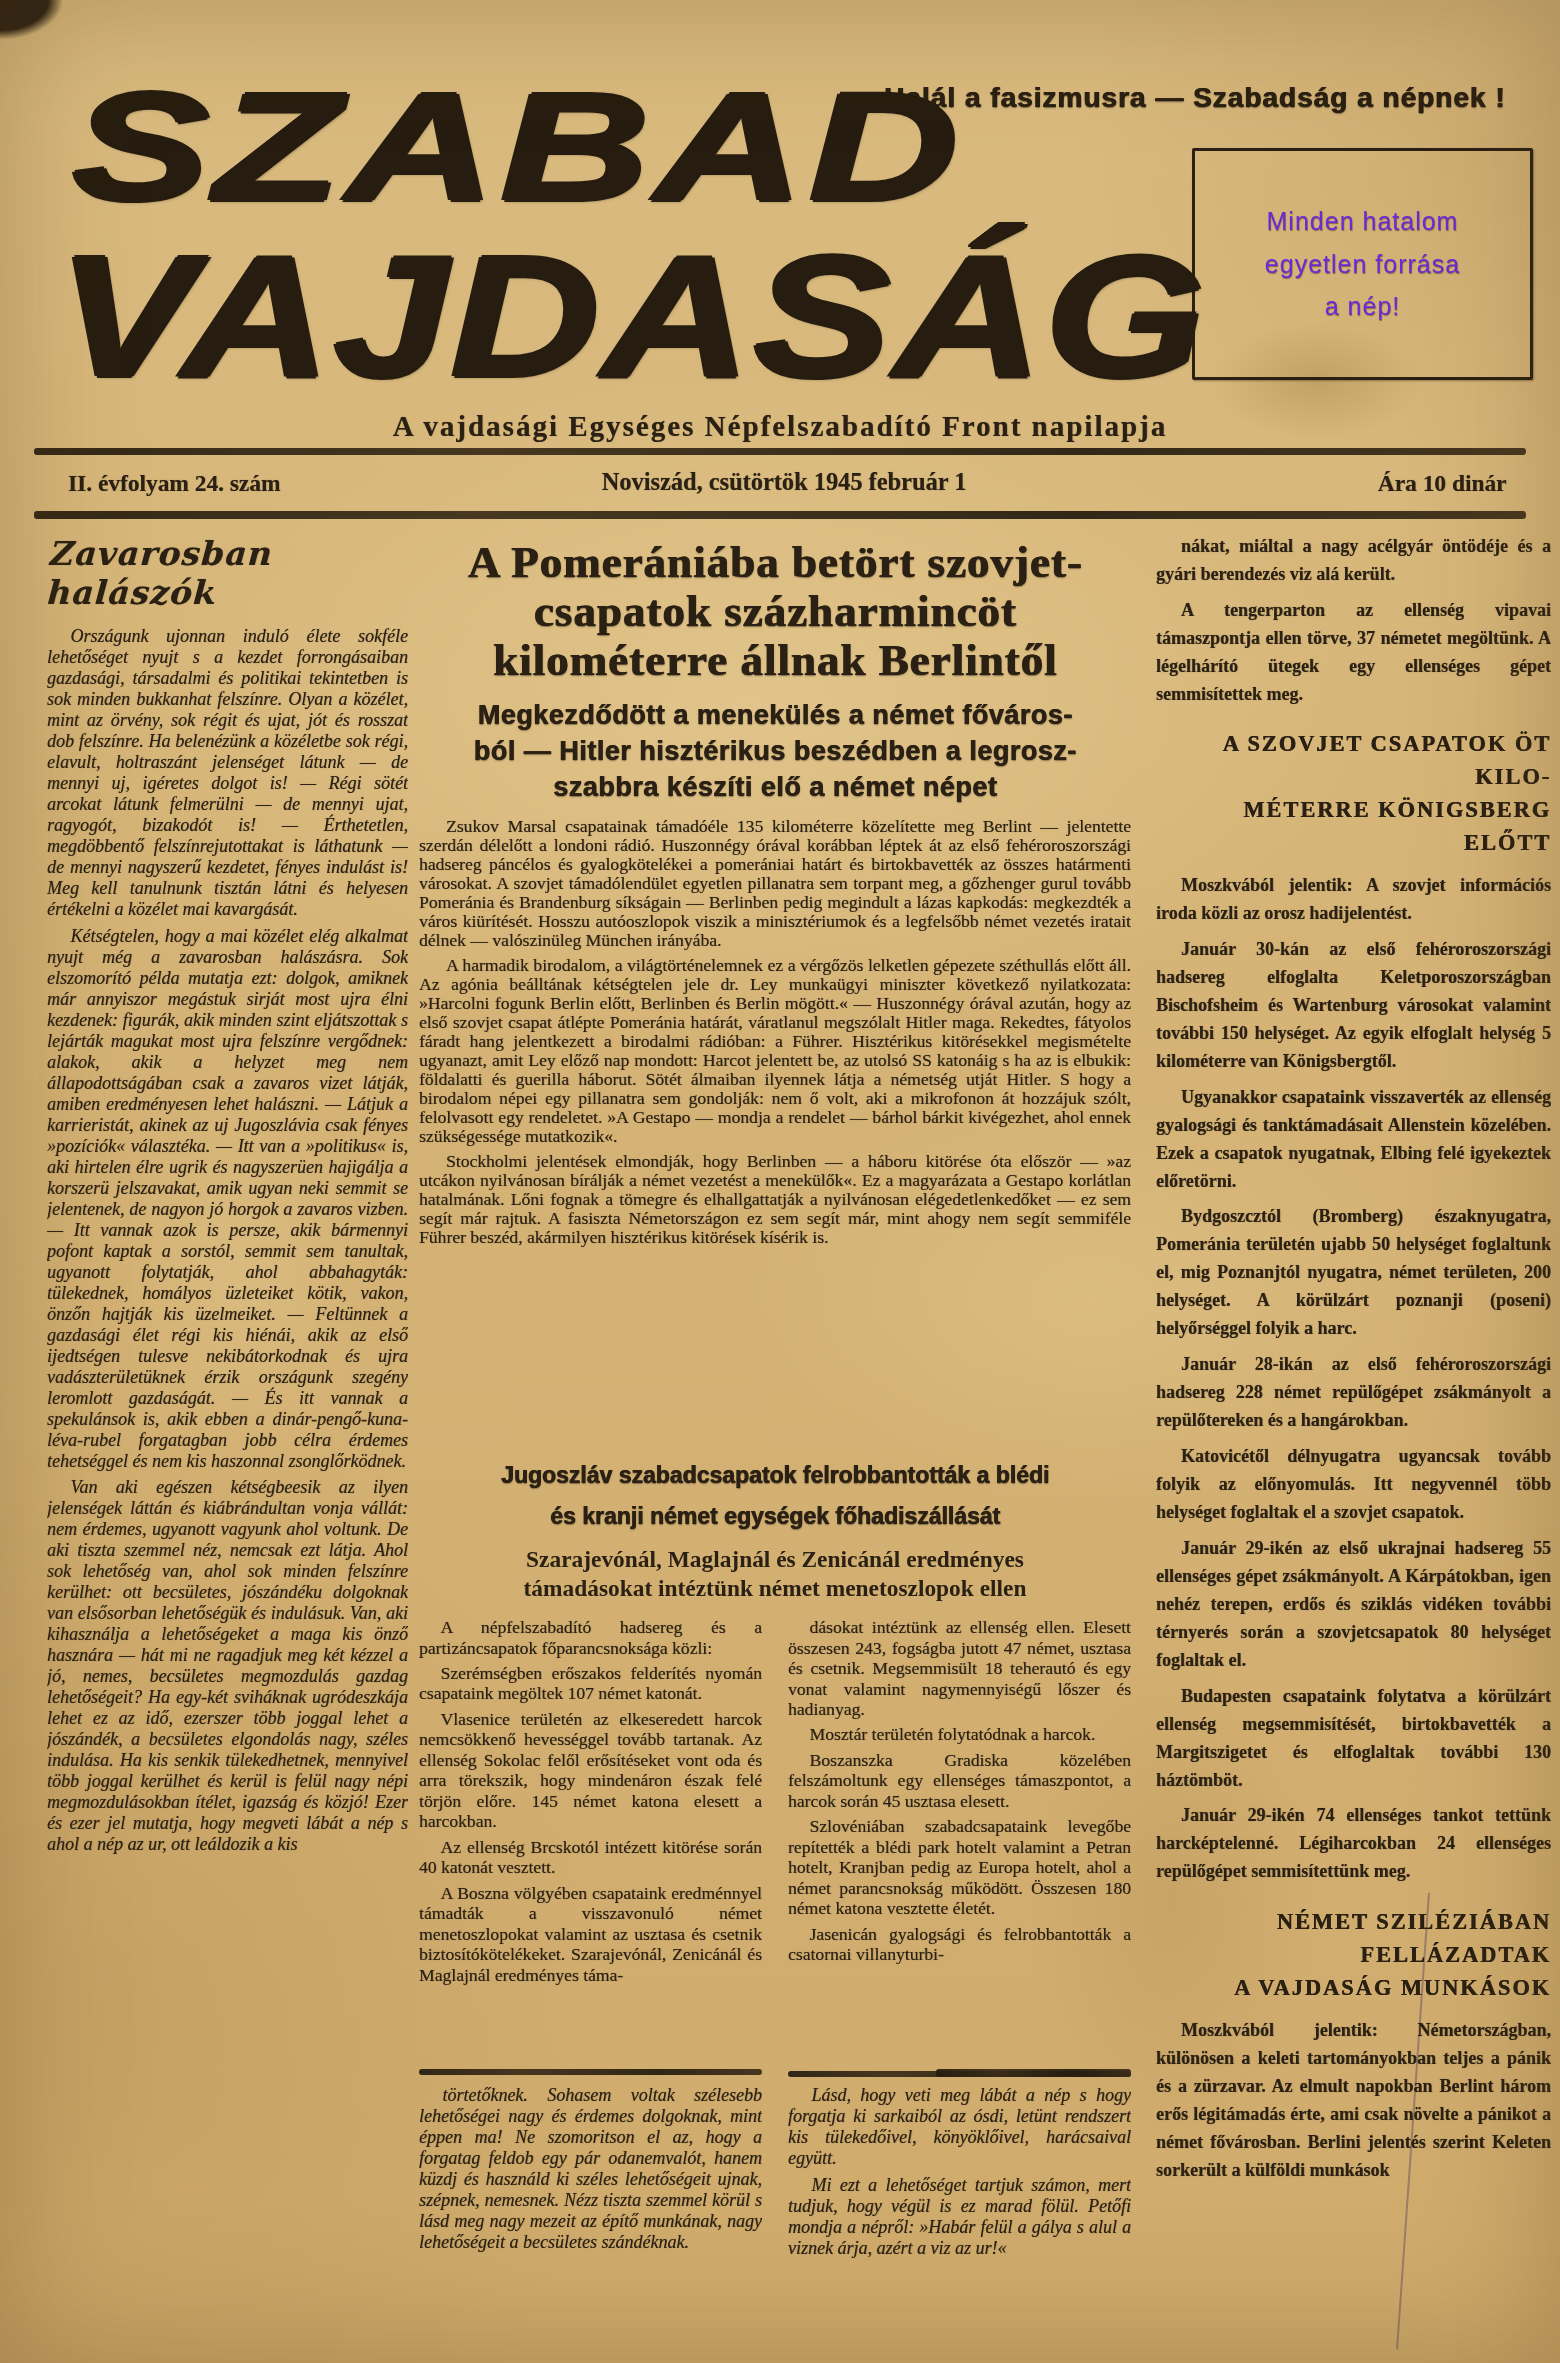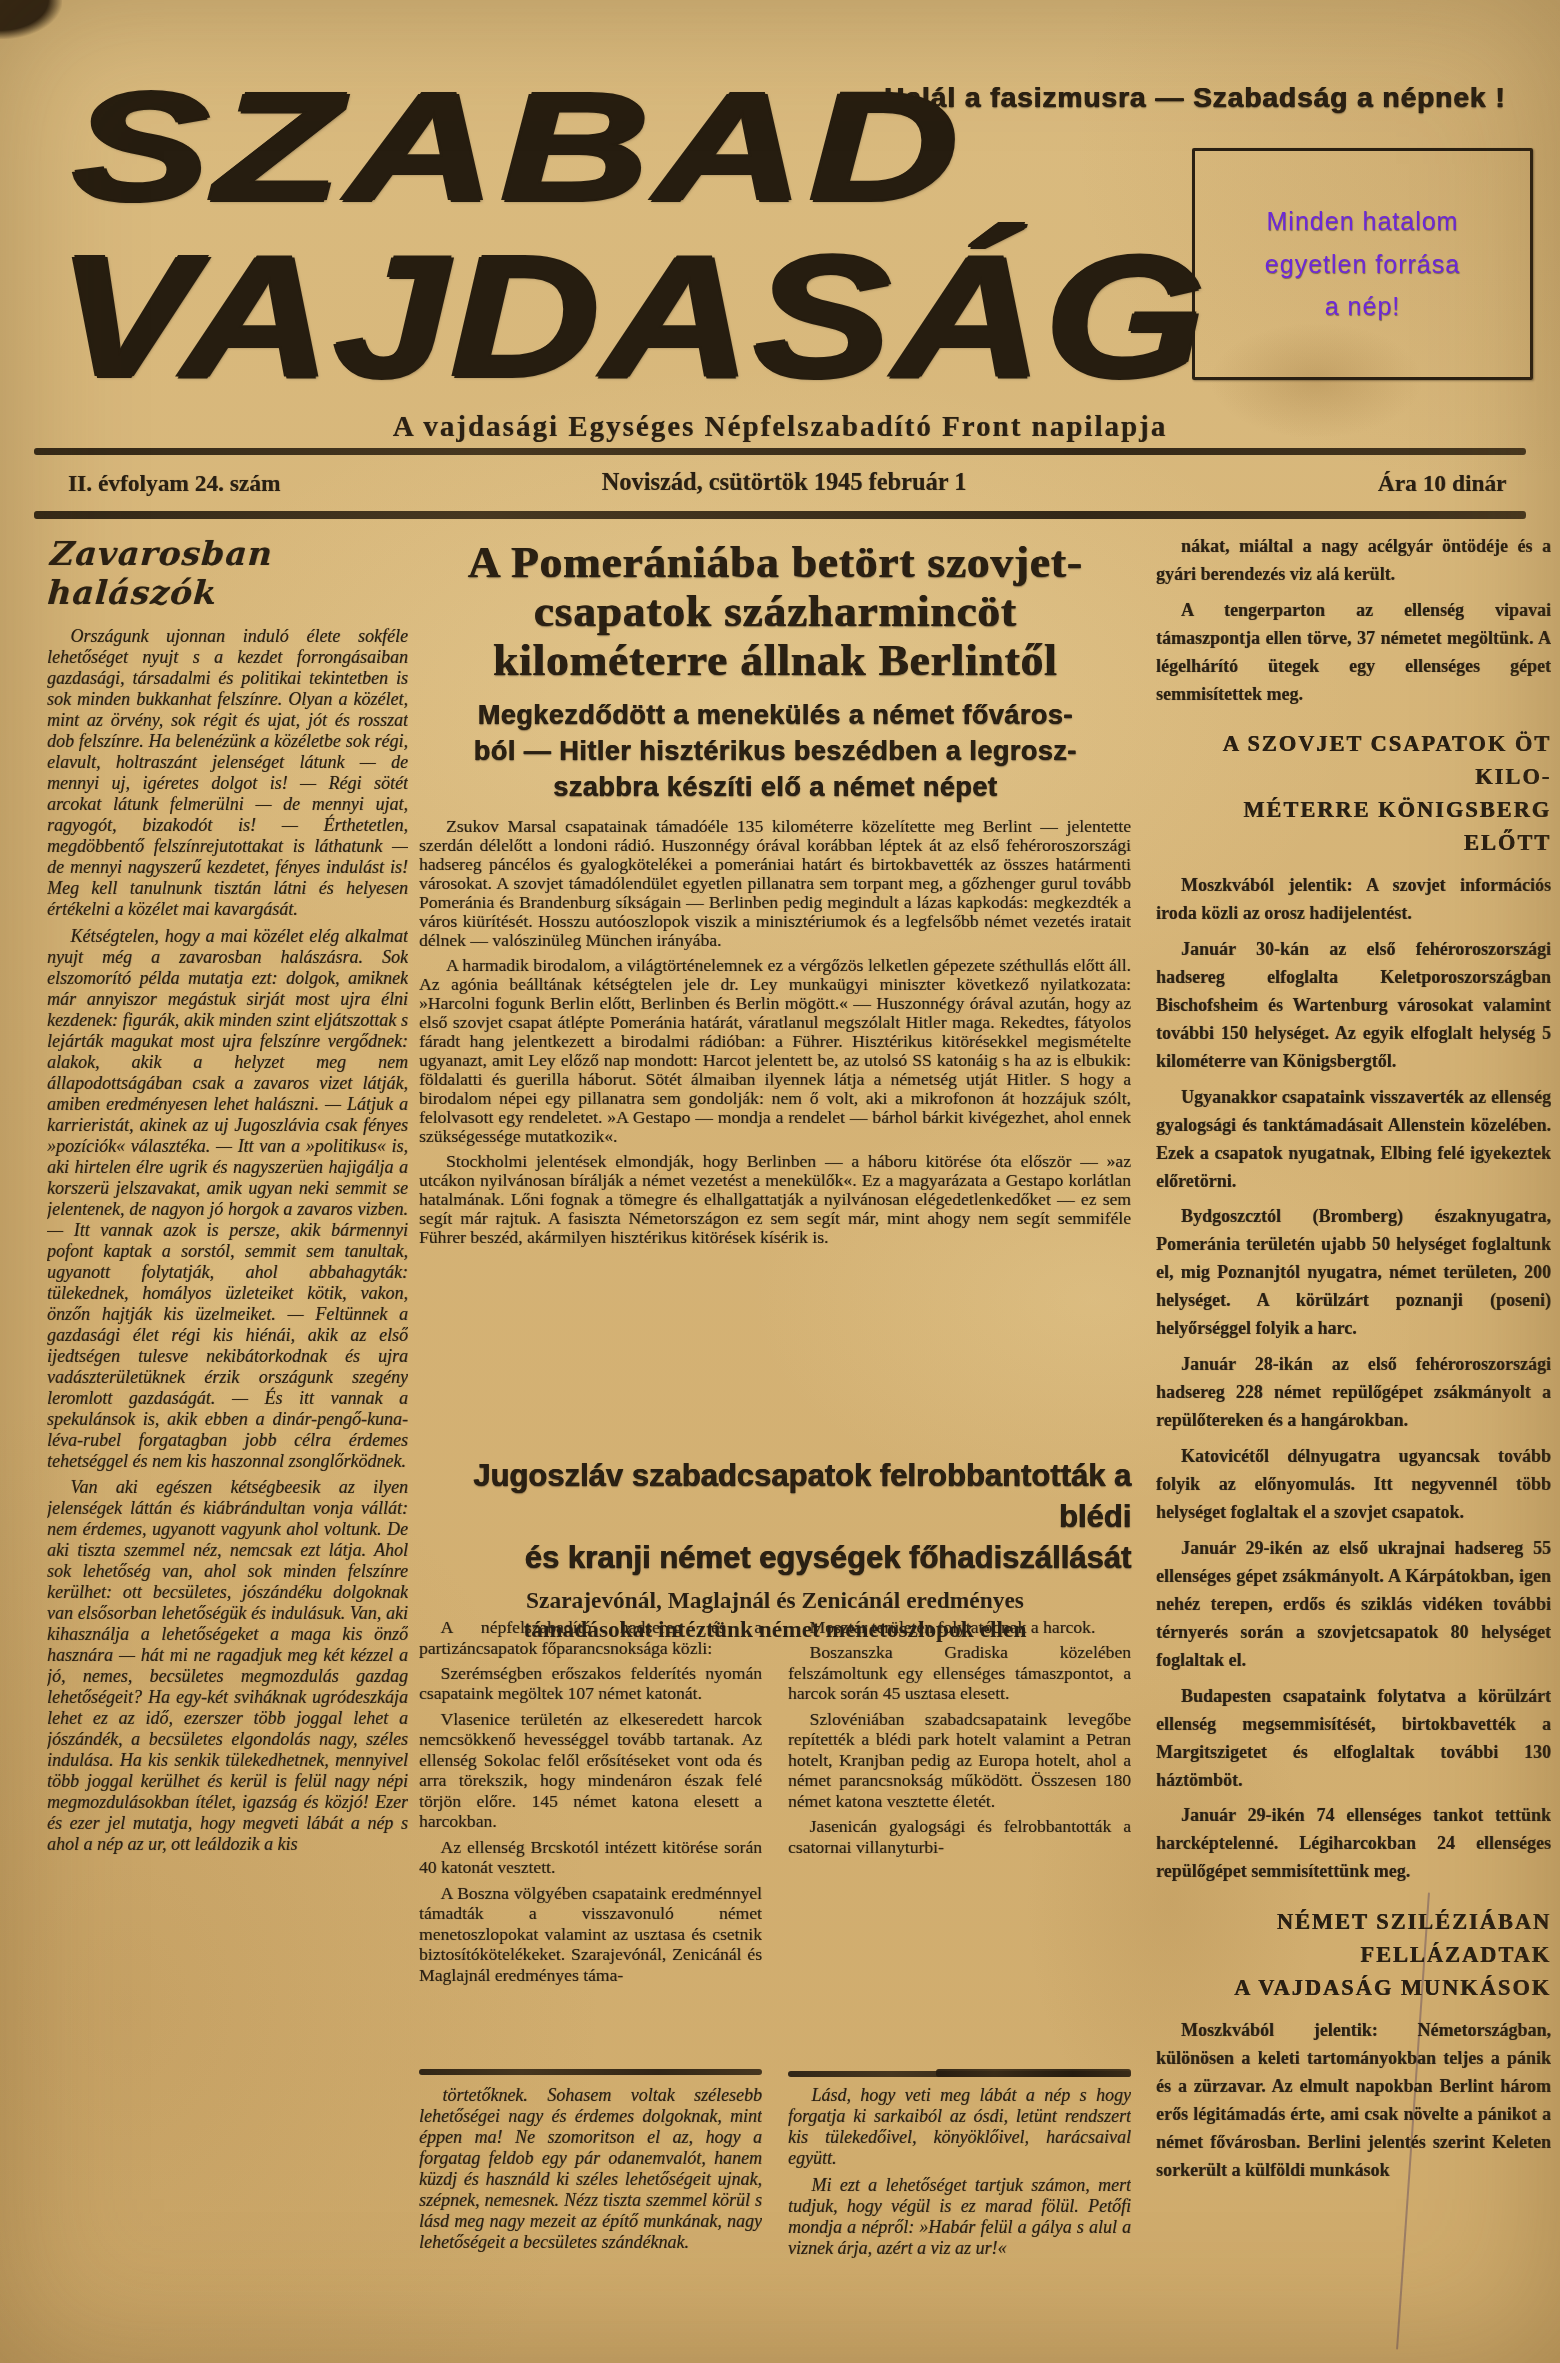--- a/index.html
+++ b/index.html
@@ -58,22 +58,22 @@
   #mid-head{position:absolute;left:419px;top:538px;width:712px;text-align:center;}
   .headline{font-weight:bold;font-size:45px;line-height:49px;letter-spacing:1px;
     text-shadow:1px 0 #2a2013,0.8px 0.8px 1.5px rgba(42,32,19,.55);}
   .subhead{margin-top:11.7px;font-family:"Liberation Sans",sans-serif;font-weight:bold;
     font-size:27px;line-height:36px;letter-spacing:0.5px;text-shadow:0.8px 0 #2a2013,0.6px 0.6px 1.4px rgba(42,32,19,.5);}
 
   #lead-body{position:absolute;left:419px;top:817px;width:712px;height:634px;overflow:hidden;}
   #lead-body p{font-size:17.6px;line-height:19px;text-align:justify;margin:0 0 5.9px 0;text-indent:27px;}
 
   #second-head{position:absolute;left:419px;top:1455px;width:712px;text-align:center;}
-  .headline2{font-family:"Liberation Sans",sans-serif;font-weight:bold;font-size:31px;line-height:41px;
-    text-shadow:0.8px 0 #2a2013,0.6px 0.6px 1.3px rgba(42,32,19,.5);text-align:right;}
+  .headline2{font-family:"Liberation Sans",sans-serif;font-weight:bold;font-size:23px;line-height:41px;
+    text-shadow:0.8px 0 #2a2013,0.6px 0.6px 1.3px rgba(42,32,19,.5);}
   .subhead2{margin-top:7.8px;font-weight:bold;font-size:23.4px;line-height:29px;}
 
   .newscol{position:absolute;top:1617px;width:343px;height:447px;overflow:hidden;}
   #col2{left:419px;} #col3{left:788px;}
   .newscol p{font-size:17.6px;line-height:20.5px;text-align:justify;margin:0 0 4.9px 0;text-indent:21.5px;}
 
   .ital{position:absolute;top:2085px;width:343px;height:263px;overflow:hidden;}
   #ital2{left:419px;} #ital3{left:788px;}
 
   
@@ -152,20 +152,21 @@
   </div>
 </div>
 <div id="col2" class="newscol soft">
     <p>A népfelszabadító hadsereg és a partizáncsapatok főparancsnoksága közli:</p>
     <p>Szerémségben erőszakos felderítés nyomán csapataink megöltek 107 német katonát.</p>
     <p>Vlasenice területén az elkeseredett harcok nemcsökkenő hevességgel tovább tartanak. Az ellenség Sokolac felől erősítéseket vont oda és arra törekszik, hogy mindenáron észak felé törjön előre. 145 német katona elesett a harcokban.</p>
     <p>Az ellenség Brcskotól intézett kitörése során 40 katonát vesztett.</p>
     <p>A Boszna völgyében csapataink eredménnyel támadták a visszavonuló német menetoszlopokat valamint az usztasa és csetnik biztosítókötelékeket. Szarajevónál, Zenicánál és Maglajnál eredményes táma-</p>
   </div>
 <div id="col3" class="newscol soft">
+    <p>dásokat intéztünk az ellenség ellen. Elesett összesen 243, fogságba jutott 47 német, usztasa és csetnik. Megsemmisült 18 teherautó és egy vonat valamint nagymennyiségű lőszer és hadianyag.</p>
     <p>Mosztár területén folytatódnak a harcok.</p>
     <p>Boszanszka Gradiska közelében felszámoltunk egy ellenséges támaszpontot, a harcok során 45 usztasa elesett.</p>
     <p>Szlovéniában szabadcsapataink levegőbe repítették a blédi park hotelt valamint a Petran hotelt, Kranjban pedig az Europa hotelt, ahol a német parancsnokság működött. Összesen 180 német katona vesztette életét.</p>
     <p>Jasenicán gyalogsági és felrobbantották a csatornai villanyturbi-</p>
   </div>
 
 <div class="rule" style="left:419px;top:2069px;width:343px;height:5.9px;"></div>
 <div class="rule" style="left:788px;top:2071px;width:343px;height:5.9px;"></div>
 <div class="rule" style="left:936px;top:2069px;width:195px;height:7.8px;"></div>
 

